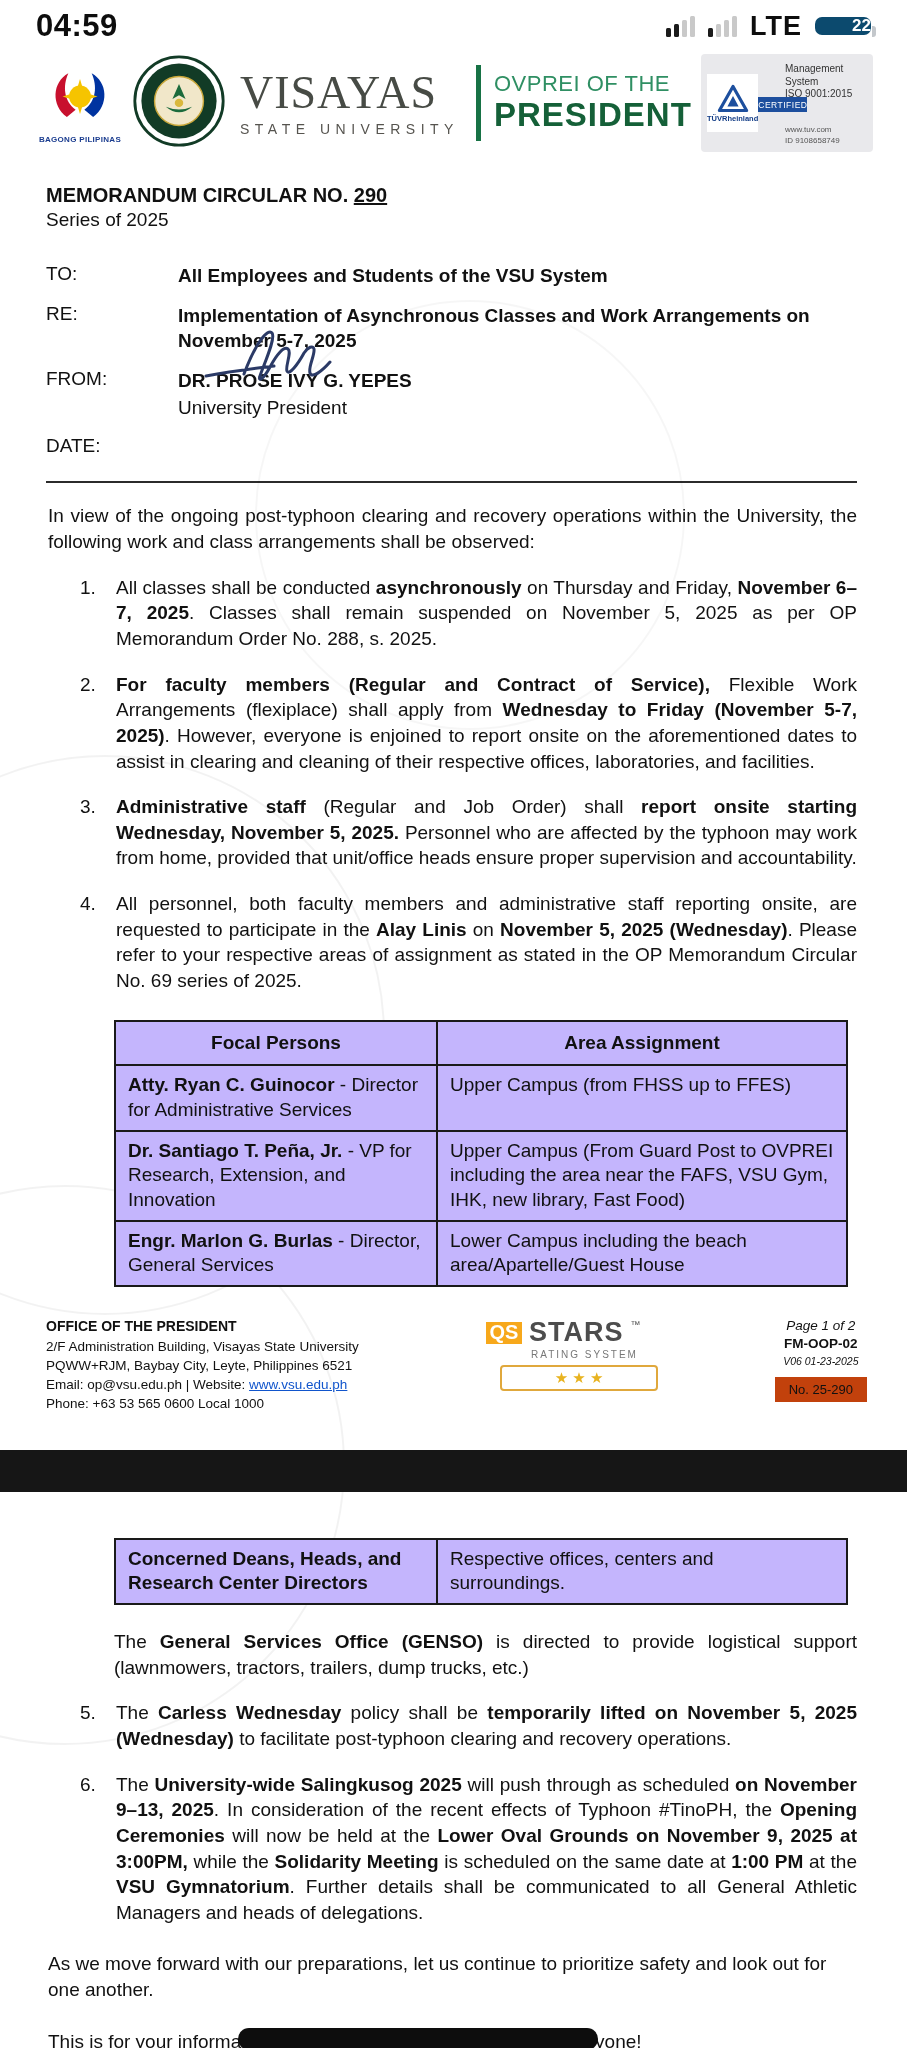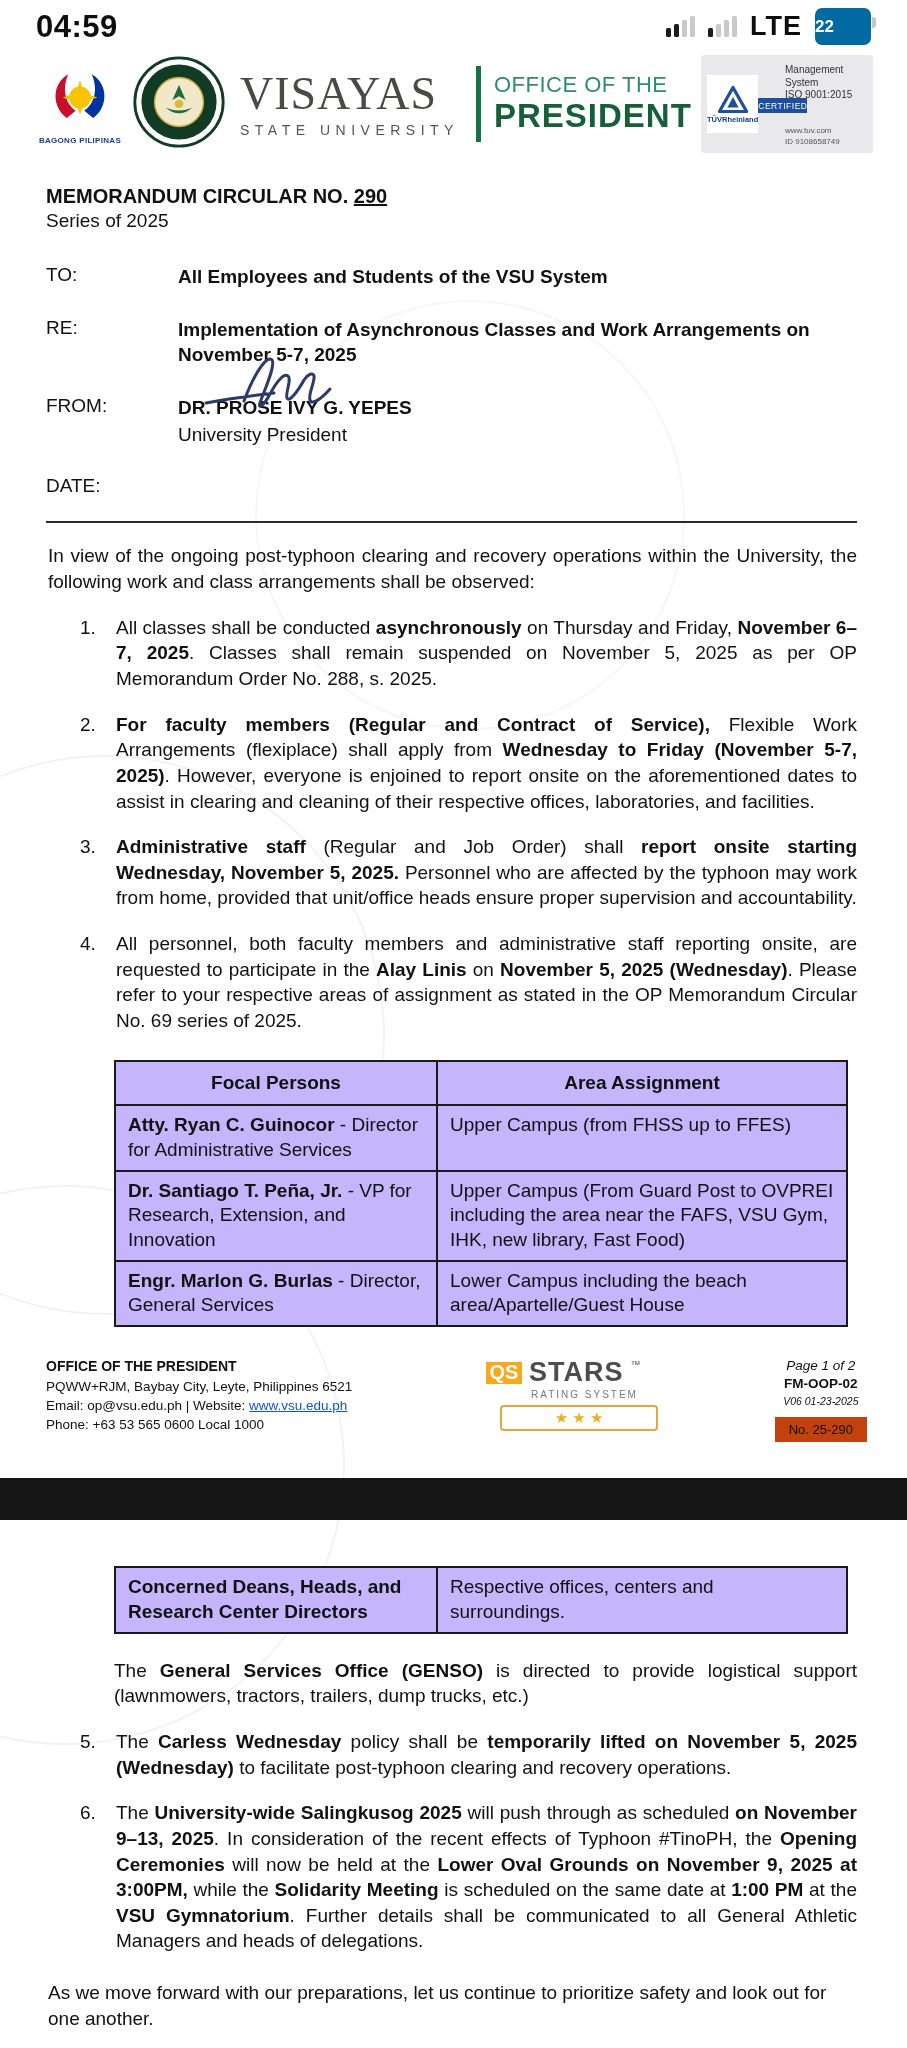--- a/index.html
+++ b/index.html
@@ -19,22 +19,22 @@
 
   
   .statusbar { display: flex; align-items: center; padding: 8px 36px 0 36px; position: relative; z-index: 2; }
   .time { font-size: 31px; font-weight: bold; letter-spacing: .5px; color: #0d0d0d; }
   .status-right { margin-left: auto; display: flex; align-items: center; gap: 13px; }
   .sig { display: flex; align-items: flex-end; gap: 3px; }
   .sig i { display: block; width: 5px; border-radius: 1.5px; background: #c9c9c9; }
   .sig i.on { background: #1b1b1b; }
   .b1 { height: 9px; } .b2 { height: 13px; } .b3 { height: 17px; } .b4 { height: 21px; }
   .lte { font-size: 27px; font-weight: 600; letter-spacing: 1px; color: #0d0d0d; }
-  .battery { position: relative; width: 56px; height: 37px; background: #0369a1; border-radius: 7px;
-             color: #fff; font-size: 17px; font-weight: bold; display: flex; align-items: center; justify-content: flex-start; }
+  .battery { position: relative; width: 56px; height: 18px; background: #0c4a6e; border-radius: 7px;
+             color: #fff; font-size: 17px; font-weight: bold; display: flex; align-items: center; justify-content: flex-end; }
   .battery::after { content: ""; position: absolute; right: -5px; top: 9px; width: 4px; height: 11px;
                     background: #c3c7cb; border-radius: 0 3px 3px 0; }
 
   
   .header { display: flex; align-items: center; padding: 10px 34px 0 38px; position: relative; z-index: 1; }
   .bagong { width: 84px; text-align: center; flex: none; }
   .bagong-caption { font-size: 8px; color: #1a3c8f; font-weight: bold; letter-spacing: .3px; margin-top: -2px; }
   .seal { flex: none; margin-left: 10px; }
   .wordmark { margin-left: 14px; flex: none; }
   .wm-title { font-family: "Liberation Serif", serif; font-size: 46px; color: #474b45; letter-spacing: 1px; line-height: 1; }
@@ -50,21 +50,21 @@
   .tuv-brand { font-size: 7.5px; color: #123c86; font-weight: bold; margin-top: 1px; }
   .tuv-cert { width: 66px; background: #1d4f9e; color: #fff; font-size: 8.5px; text-align: center; padding: 3px 0 2px; letter-spacing: .5px; margin-top: 2px; }
   .tuv-right { flex: 1; display: flex; flex-direction: column; font-size: 10px; color: #333; padding-top: 3px; line-height: 1.25; }
   .tuv-small { font-size: 8px; color: #555; margin-top: auto; line-height: 1.3; }
 
   
   .memo-title { margin: 32px 50px 0 46px; font-size: 20px; font-weight: bold; }
   .memo-number { text-decoration: underline; }
   .memo-series { margin: 2px 0 0 46px; font-size: 19px; }
 
-  .addr { margin: 32px 50px 0 46px; display: grid; grid-template-columns: 132px 1fr; row-gap: 28px; font-size: 19px; position: relative; z-index: 1; }
+  .addr { margin: 32px 50px 0 46px; display: grid; grid-template-columns: 132px 1fr; row-gap: 15px; font-size: 19px; position: relative; z-index: 1; }
   .addr-value { font-weight: bold; max-width: 640px; line-height: 1.32; }
   .from-wrap { position: relative; }
   .signature-svg { position: absolute; left: 22px; top: -46px; pointer-events: none; }
   .from-title { font-weight: normal; margin-top: 2px; }
 
   .rule { margin: 24px 50px 0 46px; border: 0; border-top: 2px solid #2b2b2b; }
 
   .para { margin: 20px 50px 12px 48px; font-size: 19px; line-height: 1.35; text-align: justify; position: relative; z-index: 1; }
 
   .item { display: grid; grid-template-columns: 24px 1fr; column-gap: 12px; margin: 20px 50px 0 80px;
@@ -164,21 +164,21 @@
     </div>
 
     <div class="wordmark">
       <div class="wm-title">VISAYAS</div>
       <div class="wm-sub">STATE UNIVERSITY</div>
     </div>
 
     <div class="hdr-divider"></div>
 
     <div class="office">
-      <div class="office-l1">OFFICE OF THE</div>
+      <div class="office-l1">OVPREI OF THE</div>
       <div class="office-l2">PRESIDENT</div>
     </div>
 
     <div class="tuv">
       <div class="tuv-left">
         <div class="tuv-box">
           <svg width="32" height="29" viewBox="0 0 40 36">
             <path d="M20 3 L37 33 L3 33 Z" fill="none" stroke="#1d4f9e" stroke-width="4" stroke-linejoin="round"></path>
             <path d="M20 15 L27 28 L13 28 Z" fill="#1d4f9e"></path>
           </svg>
@@ -265,20 +265,21 @@
       <tr>
         <td><b>Engr. Marlon G. Burlas</b><span> - Director, General Services</span></td>
         <td>Lower Campus including the beach area/Apartelle/Guest House</td>
       </tr>
     </tbody>
   </table>
 
   <div class="footer">
     <div class="footer-left">
       <div class="footer-title">OFFICE OF THE PRESIDENT</div>
+      <div>2/F Administration Building, Visayas State University</div>
       <div>PQWW+RJM, Baybay City, Leyte, Philippines 6521</div>
       <div>
         <span>Email: op@vsu.edu.ph | Website: </span><a class="link" href="#">www.vsu.edu.ph</a>
       </div>
       <div>Phone: +63 53 565 0600 Local 1000</div>
     </div>
 
     <div class="qs-block">
       <div class="qs-row">
         <div class="qs-logo">QS</div>

